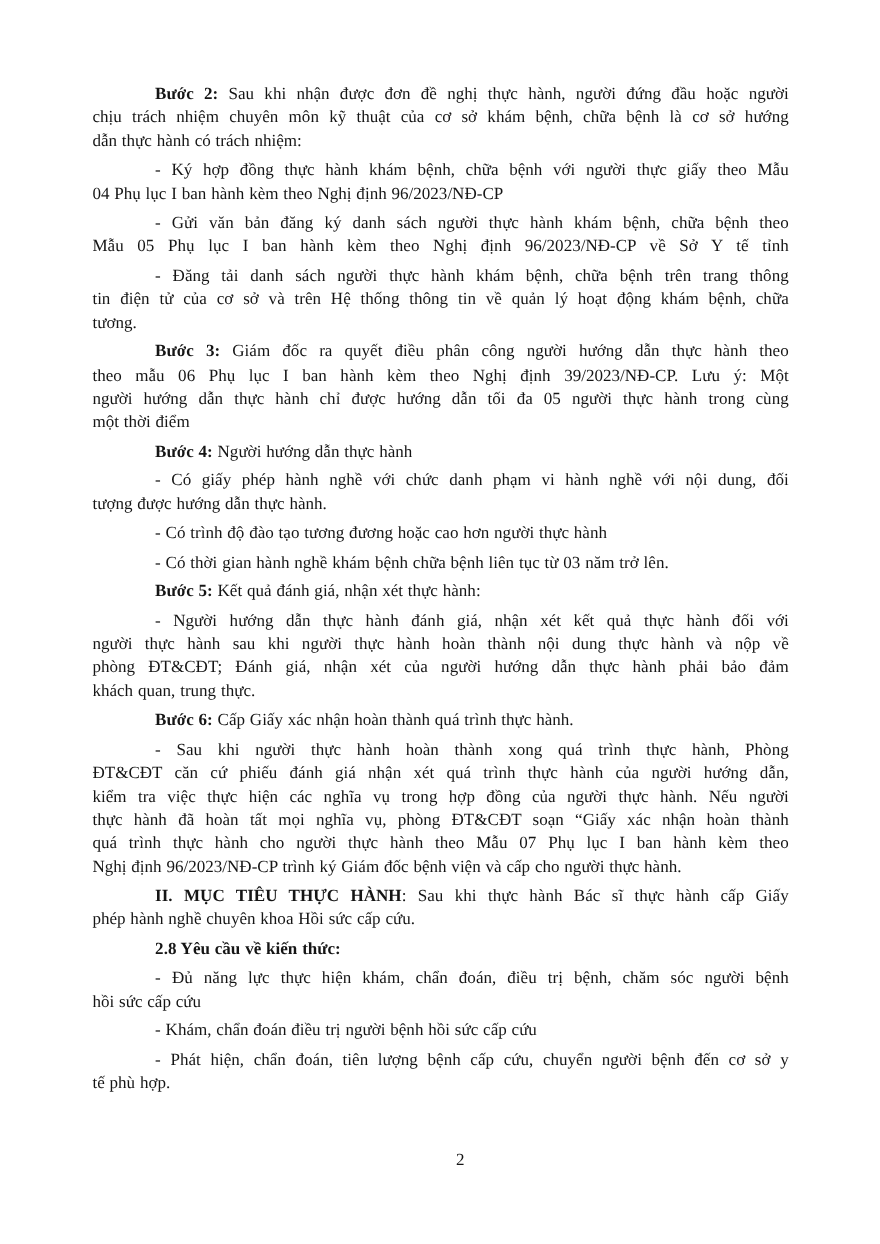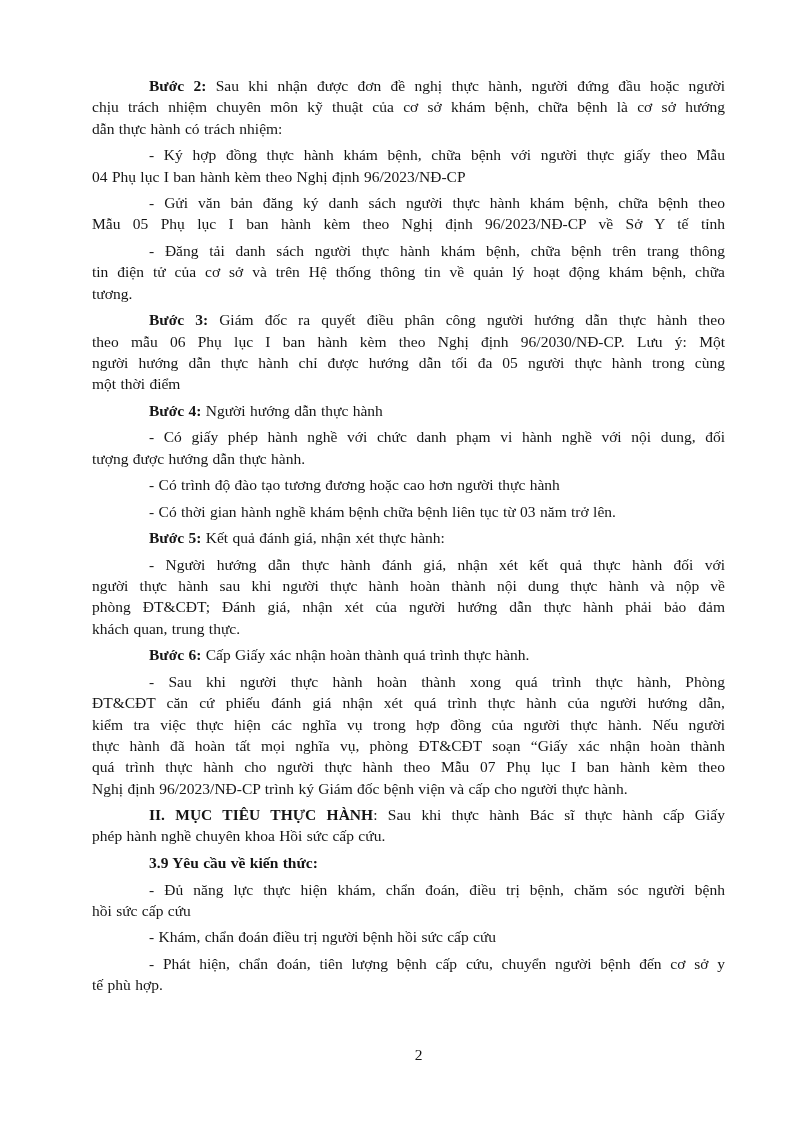--- a/index.html
+++ b/index.html
@@ -10,21 +10,21 @@
     font-family: "Liberation Serif", "DejaVu Serif", serif;
   }
   .page {
     position: relative;
     width: 800px; height: 1131px;
     background: #ffffff;
     color: #151515;
   }
   .content {
     position: absolute;
-    left: 92px; top: 75px;
+    left: 84px; top: 75px;
     width: 633px;
   }
   .para { margin: 0 0 5.2px 0; }
   .line {
     font-size: 15.5px;
     line-height: 21.35px;
     text-align: justify;
     text-align-last: justify;
     white-space: normal;
     word-spacing: 0.5px;
@@ -60,21 +60,21 @@
         <div class="line first"><span>- Gửi văn bản đăng ký danh sách người thực hành khám bệnh, chữa bệnh theo</span></div>
         <div class="line"><span>Mẫu 05 Phụ lục I ban hành kèm theo Nghị định 96/2023/NĐ-CP về Sở Y tế tỉnh</span></div>
       </div>
       <div class="para">
         <div class="line first"><span>- Đăng tải danh sách người thực hành khám bệnh, chữa bệnh trên trang thông</span></div>
         <div class="line"><span>tin điện tử của cơ sở và trên Hệ thống thông tin về quản lý hoạt động khám bệnh, chữa</span></div>
         <div class="line last"><span>tương.</span></div>
       </div>
       <div class="para">
         <div class="line first"><b>Bước 3:</b><span> Giám đốc ra quyết điều phân công người hướng dẫn thực hành theo</span></div>
-        <div class="line"><span>theo mẫu 06 Phụ lục I ban hành kèm theo Nghị định 96/2030/NĐ-CP. Lưu ý: Một</span></div>
+        <div class="line"><span>theo mẫu 06 Phụ lục I ban hành kèm theo Nghị định 39/2023/NĐ-CP. Lưu ý: Một</span></div>
         <div class="line"><span>người hướng dẫn thực hành chỉ được hướng dẫn tối đa 05 người thực hành trong cùng</span></div>
         <div class="line last"><span>một thời điểm</span></div>
       </div>
       <div class="para">
         <div class="line first last"><b>Bước 4:</b><span> Người hướng dẫn thực hành</span></div>
       </div>
       <div class="para">
         <div class="line first"><span>- Có giấy phép hành nghề với chức danh phạm vi hành nghề với nội dung, đối</span></div>
         <div class="line last"><span>tượng được hướng dẫn thực hành.</span></div>
       </div>
@@ -102,21 +102,21 @@
         <div class="line"><span>kiểm tra việc thực hiện các nghĩa vụ trong hợp đồng của người thực hành. Nếu người</span></div>
         <div class="line"><span>thực hành đã hoàn tất mọi nghĩa vụ, phòng ĐT&amp;CĐT soạn “Giấy xác nhận hoàn thành</span></div>
         <div class="line"><span>quá trình thực hành cho người thực hành theo Mẫu 07 Phụ lục I ban hành kèm theo</span></div>
         <div class="line last"><span>Nghị định 96/2023/NĐ-CP trình ký Giám đốc bệnh viện và cấp cho người thực hành.</span></div>
       </div>
       <div class="para">
         <div class="line first"><b>II. MỤC TIÊU THỰC HÀNH</b><span>: Sau khi thực hành Bác sĩ thực hành cấp Giấy</span></div>
         <div class="line last"><span>phép hành nghề chuyên khoa Hồi sức cấp cứu.</span></div>
       </div>
       <div class="para">
-        <div class="line first last"><b>3.9 Yêu cầu về kiến thức:</b></div>
+        <div class="line first last"><b>2.8 Yêu cầu về kiến thức:</b></div>
       </div>
       <div class="para">
         <div class="line first"><span>- Đủ năng lực thực hiện khám, chẩn đoán, điều trị bệnh, chăm sóc người bệnh</span></div>
         <div class="line last"><span>hồi sức cấp cứu</span></div>
       </div>
       <div class="para">
         <div class="line first last"><span>- Khám, chẩn đoán điều trị người bệnh hồi sức cấp cứu</span></div>
       </div>
       <div class="para">
         <div class="line first"><span>- Phát hiện, chẩn đoán, tiên lượng bệnh cấp cứu, chuyển người bệnh đến cơ sở y</span></div>

